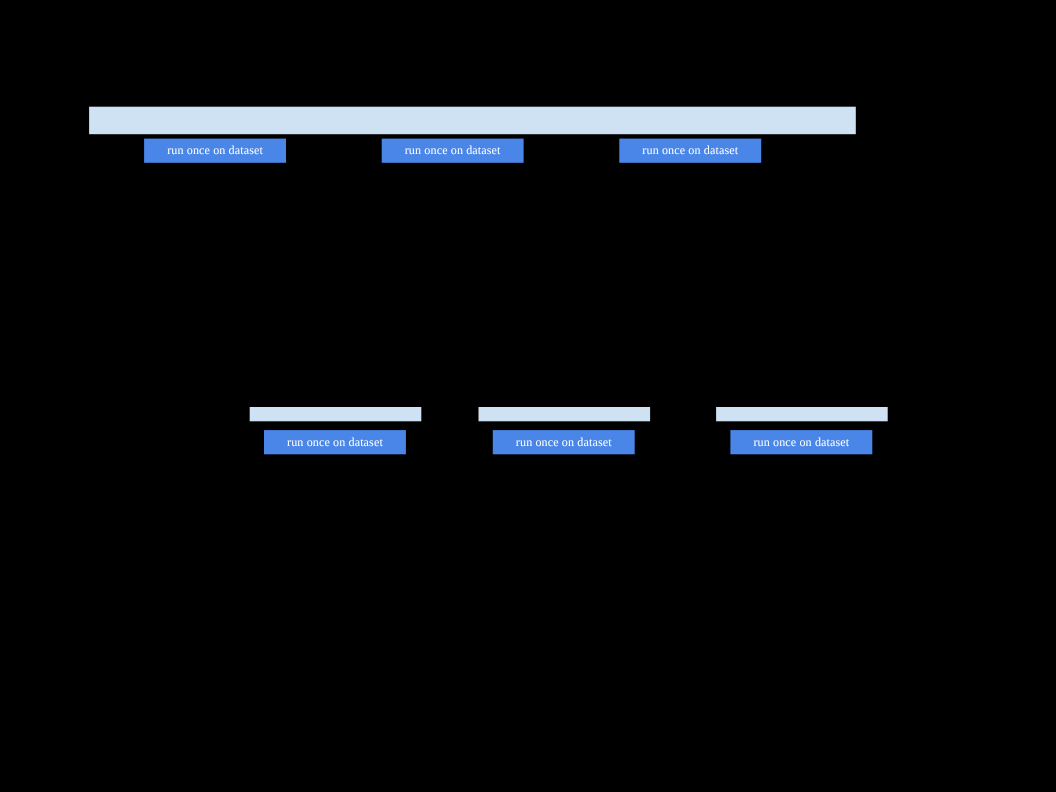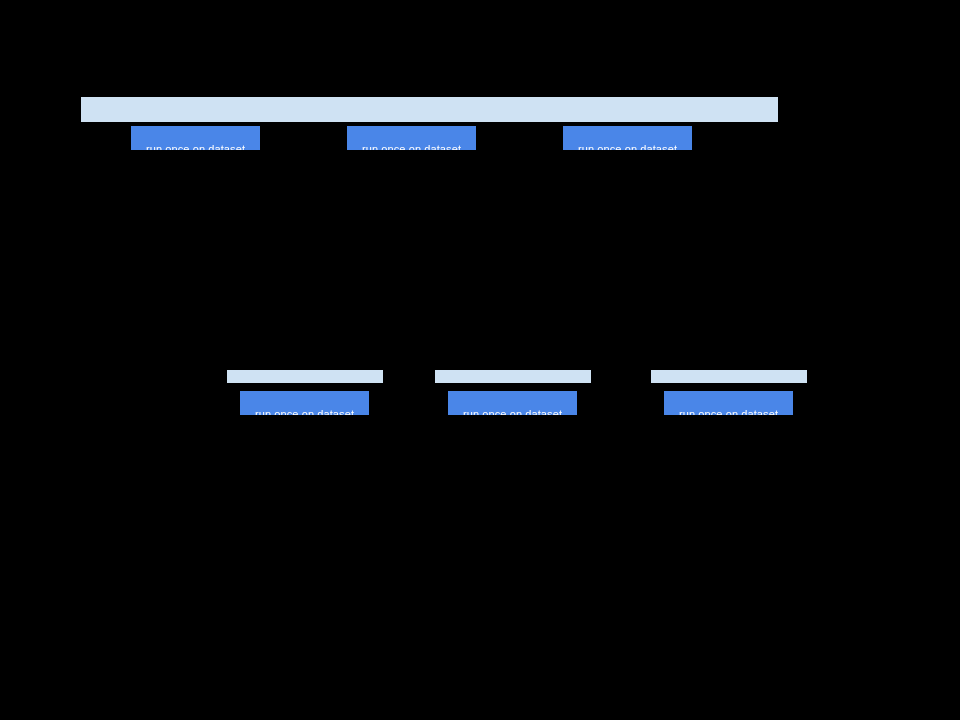--- a/index.html
+++ b/index.html
@@ -45,27 +45,27 @@
   .bar-group.g1 { left: 227px; }
   .bar-group.g2 { left: 435px; }
   .bar-group.g3 { left: 651px; }
 
   
   .run-button {
     position: absolute;
     background: #4a86e8;
     color: #ffffff;
     border: none;
-    padding: 12px;
+    padding: 0;
     margin: 0;
     width: 129px;
     height: 22px;
     line-height: 22px;
     text-align: center;
-    font-family: Liberation Sans, sans-serif;
+    font-family: Liberation Serif, serif;
     font-size: 11px;
     letter-spacing: 0.1px;
     white-space: nowrap;
     cursor: pointer;
     box-sizing: border-box;
     overflow: hidden;
   }
 
   
   .run-button.top { top: 126px; }

